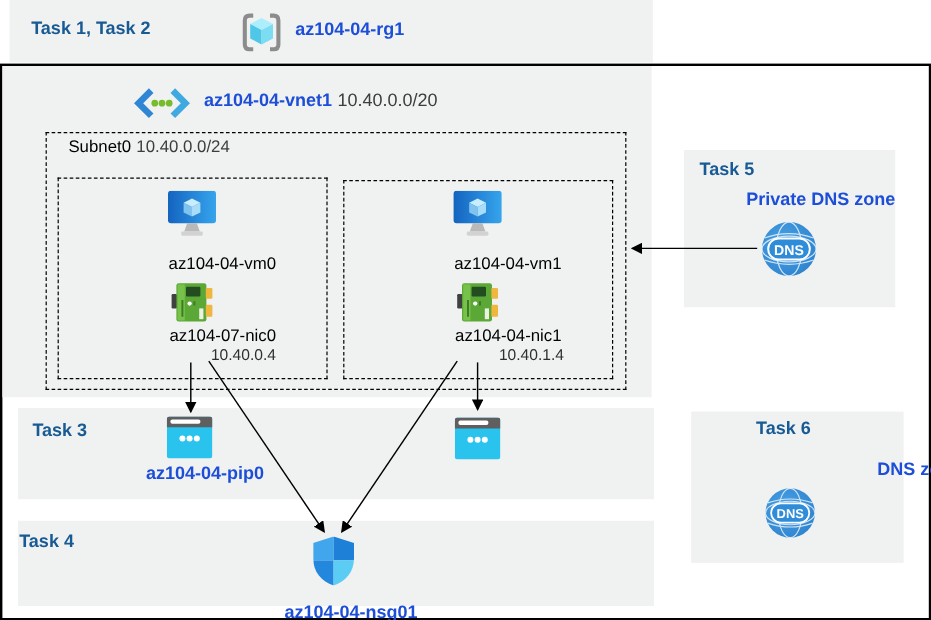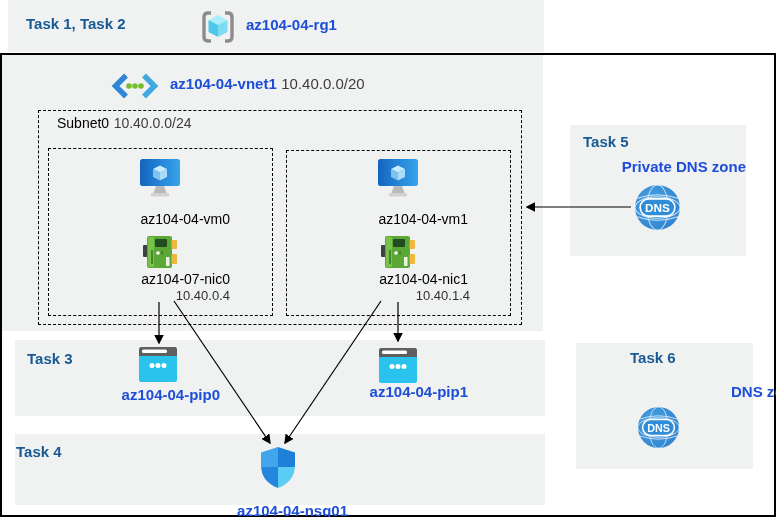--- a/index.html
+++ b/index.html
@@ -160,21 +160,20 @@
   <div class="abs z3" style="left:379px;top:348px;">
     <svg width="38" height="35" viewBox="0 0 38 35">
       <rect x="0" y="0" width="38" height="35" rx="2.5" fill="#29c3ee"></rect>
       <path d="M0,9 V2.5 Q0,0 2.5,0 H35.5 Q38,0 38,2.5 V9 Z" fill="#5f5f5f"></path>
       <rect x="3" y="2.5" width="25" height="3.6" rx="1.6" fill="#fff"></rect>
       <circle cx="13" cy="18.5" r="2.5" fill="#fff"></circle>
       <circle cx="19" cy="18.5" r="2.5" fill="#fff"></circle>
       <circle cx="25" cy="18.5" r="2.5" fill="#fff"></circle>
     </svg>
   </div>
-  <div class="abs name ctr z3" style="left:328px;top:383px;width:140px;">az104-04-pip1</div>
 
   <div class="abs panel z2" style="left:15px;top:434px;width:530px;height:71px;"></div>
   <div class="abs tasklbl z3" style="left:16px;top:443px;">Task 4</div>
 
   <div class="abs z3" style="left:259px;top:446px;">
     <svg width="38" height="43" viewBox="0 0 38 43">
       <g clip-path="url(#shieldclip)">
         <rect x="0" y="0" width="19" height="21" fill="#41a6eb"></rect>
         <rect x="19" y="0" width="19" height="21" fill="#1e80d7"></rect>
         <rect x="0" y="21" width="19" height="22" fill="#2387de"></rect>

